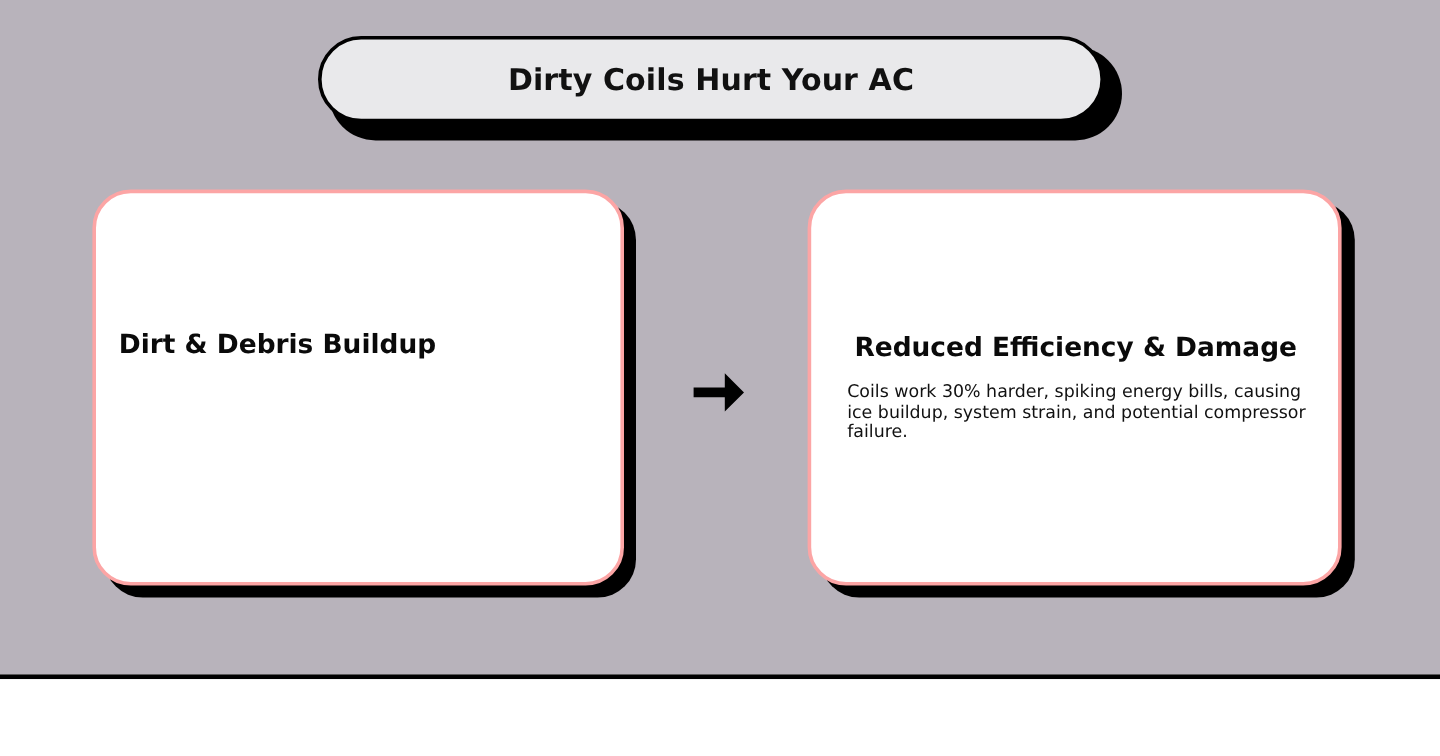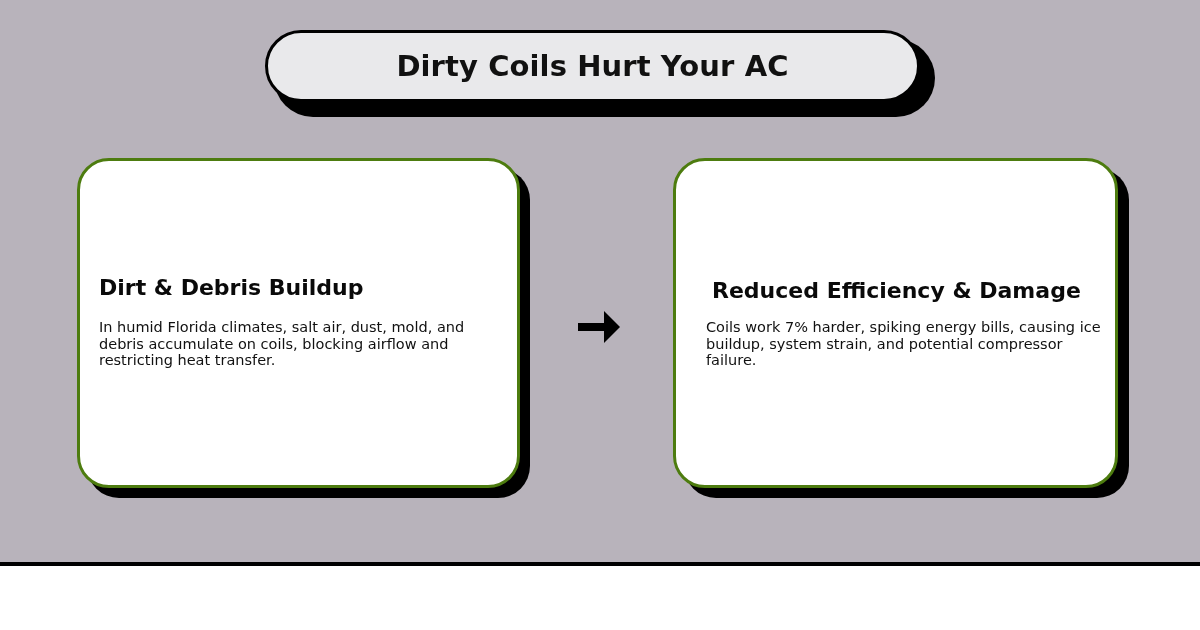--- a/index.html
+++ b/index.html
@@ -68,37 +68,37 @@
     height: 72px;
     background: #e9e9eb;
     border: 3px solid #000000;
     border-radius: 39px;
     display: flex;
     align-items: center;
     justify-content: center;
     box-sizing: border-box;
   }
   .title-text {
-    font-size: 29px;
+    font-size: 25px;
     font-weight: bold;
     color: #111111;
     letter-spacing: 0.1px;
     white-space: nowrap;
   }
 
   
   .card-shadow {
     position: absolute;
     background: #000000;
     border-radius: 32px;
   }
   .card {
     position: absolute;
     background: #ffffff;
-    border: 3px solid #4d7c0f;
+    border: 3px solid #fca5a5;
     border-radius: 32px;
     box-sizing: border-box;
     overflow: hidden;
   }
 
   .card-left-shadow  { left: 87px;  top: 168px; width: 443px; height: 330px; }
   .card-left         { left: 77px;  top: 158px; width: 443px; height: 330px; }
   .card-right-shadow { left: 684px; top: 168px; width: 445px; height: 330px; }
   .card-right        { left: 673px; top: 158px; width: 445px; height: 330px; }
 
@@ -152,35 +152,34 @@
 
   <div class="title-shadow"></div>
   <div class="title-pill">
     <span class="title-text">Dirty Coils Hurt Your AC</span>
   </div>
 
   <div class="card-shadow card-left-shadow"></div>
   <div class="card card-left">
     <div class="card-body">
       <div class="card-heading left-heading">Dirt &amp; Debris Buildup</div>
-      <div class="card-para left-para">In humid Florida climates, salt air, dust, mold, and debris accumulate on coils, blocking airflow and restricting heat transfer.</div>
     </div>
   </div>
 
   <div class="arrow">
     <svg width="46" height="40" viewBox="0 0 46 40" aria-hidden="true">
       <path d="M2 16 H28 L28 4 L44 20 L28 36 L28 24 H2 Z" fill="#000000"></path>
     </svg>
   </div>
 
   <div class="card-shadow card-right-shadow"></div>
   <div class="card card-right">
     <div class="card-body">
       <div class="card-heading right-heading">Reduced Efficiency &amp; Damage</div>
-      <div class="card-para right-para">Coils work 7% harder, spiking energy bills, causing ice buildup, system strain, and potential compressor failure.</div>
+      <div class="card-para right-para">Coils work 30% harder, spiking energy bills, causing ice buildup, system strain, and potential compressor failure.</div>
     </div>
   </div>
 
   <div class="divider"></div>
   <div class="footer">
     
   </div>
 
 </div>
 

